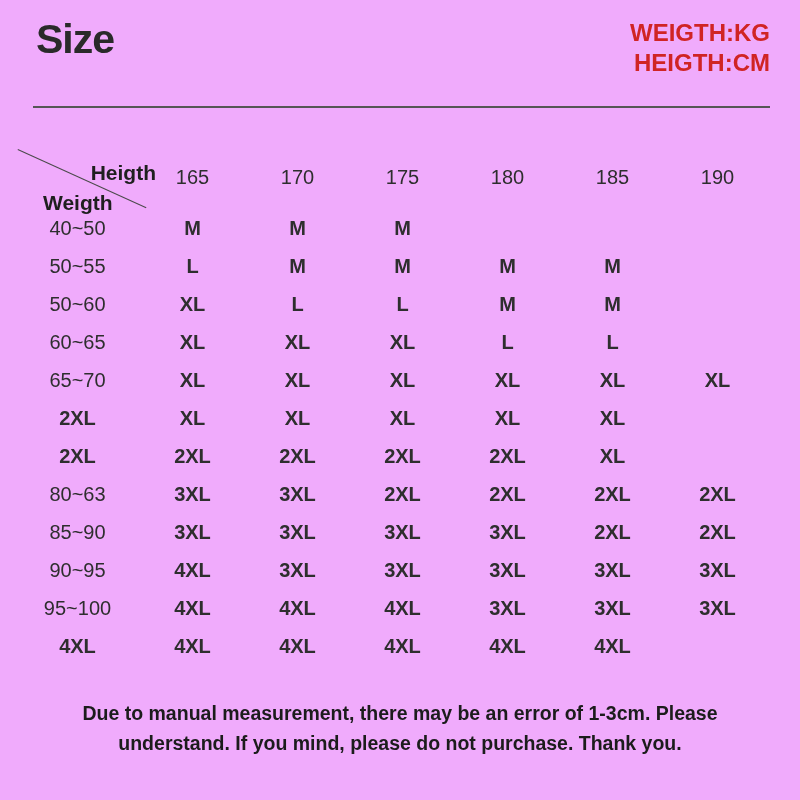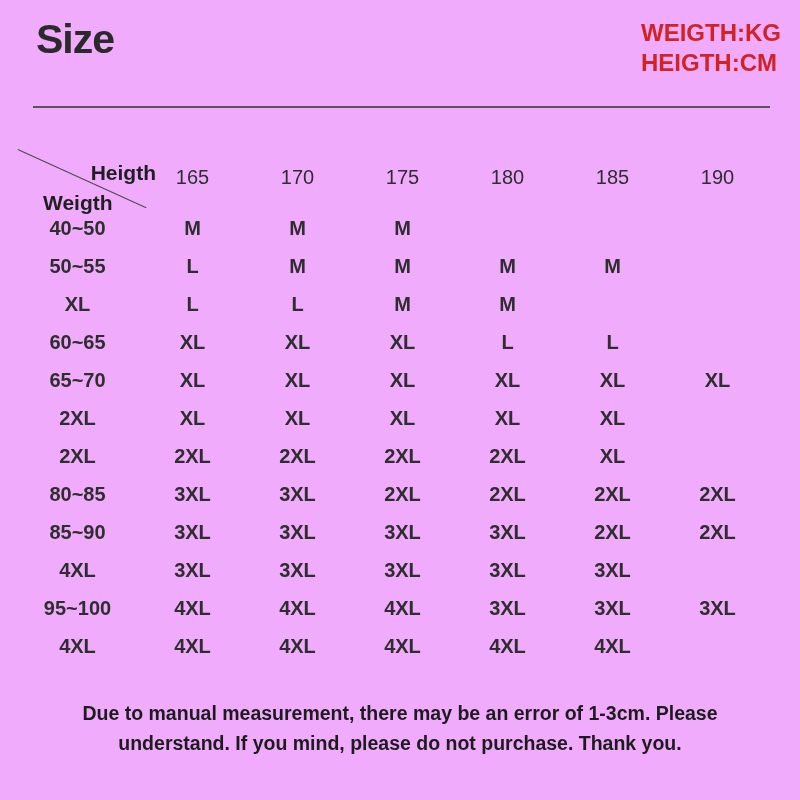--- a/index.html
+++ b/index.html
@@ -22,23 +22,23 @@
     left: 36px;
     top: 16px;
     font-size: 41px;
     font-weight: 700;
     letter-spacing: -1px;
     color: #2a2a2a;
     margin: 0;
   }
   .unit-note {
     position: absolute;
-    right: 19px;
+    right: 30px;
     top: 18px;
-    text-align: left;
+    text-align: right;
     color: #d02424;
     font-weight: 700;
     font-size: 24px;
     line-height: 30px;
     letter-spacing: 0px;
   }
   .top-rule {
     position: absolute;
     left: 33px;
     right: 30px;
@@ -60,21 +60,21 @@
   }
   .thead-row { height: 64px; }
   .body-row  { height: 38px; }
   .tcell {
     text-align: center;
     font-size: 20px;
     color: #2e2e2e;
     white-space: nowrap;
   }
   .col-header { font-weight: 400; }
-  .rlabel     { font-weight: 700; }
+  .rlabel     { font-weight: 400; }
   .val        { font-weight: 700; }
   
   .corner {
     position: relative;
     height: 64px;
   }
   .diag-line {
     position: absolute;
     left: 3px;
     top: 4px;
@@ -154,20 +154,21 @@
         <div class="trow body-row">
           <div class="tcell rlabel">50~55</div>
           <div class="tcell val">L</div>
           <div class="tcell val">M</div>
           <div class="tcell val">M</div>
           <div class="tcell val">M</div>
           <div class="tcell val">M</div>
           <div class="tcell val"></div>
         </div>
         <div class="trow body-row">
+          <div class="tcell rlabel">50~60</div>
           <div class="tcell val">XL</div>
           <div class="tcell val">L</div>
           <div class="tcell val">L</div>
           <div class="tcell val">M</div>
           <div class="tcell val">M</div>
           <div class="tcell val"></div>
         </div>
         <div class="trow body-row">
           <div class="tcell rlabel">60~65</div>
           <div class="tcell val">XL</div>
@@ -196,38 +197,39 @@
         </div>
         <div class="trow body-row">
           <div class="tcell val">2XL</div>
           <div class="tcell val">2XL</div>
           <div class="tcell val">2XL</div>
           <div class="tcell val">2XL</div>
           <div class="tcell val">2XL</div>
           <div class="tcell val">XL</div>
         </div>
         <div class="trow body-row">
-          <div class="tcell rlabel">80~85</div>
+          <div class="tcell rlabel">80~63</div>
           <div class="tcell val">3XL</div>
           <div class="tcell val">3XL</div>
           <div class="tcell val">2XL</div>
           <div class="tcell val">2XL</div>
           <div class="tcell val">2XL</div>
           <div class="tcell val">2XL</div>
         </div>
         <div class="trow body-row">
           <div class="tcell rlabel">85~90</div>
           <div class="tcell val">3XL</div>
           <div class="tcell val">3XL</div>
           <div class="tcell val">3XL</div>
           <div class="tcell val">3XL</div>
           <div class="tcell val">2XL</div>
           <div class="tcell val">2XL</div>
         </div>
         <div class="trow body-row">
+          <div class="tcell rlabel">90~95</div>
           <div class="tcell val">4XL</div>
           <div class="tcell val">3XL</div>
           <div class="tcell val">3XL</div>
           <div class="tcell val">3XL</div>
           <div class="tcell val">3XL</div>
           <div class="tcell val">3XL</div>
         </div>
         <div class="trow body-row">
           <div class="tcell rlabel">95~100</div>
           <div class="tcell val">4XL</div>

